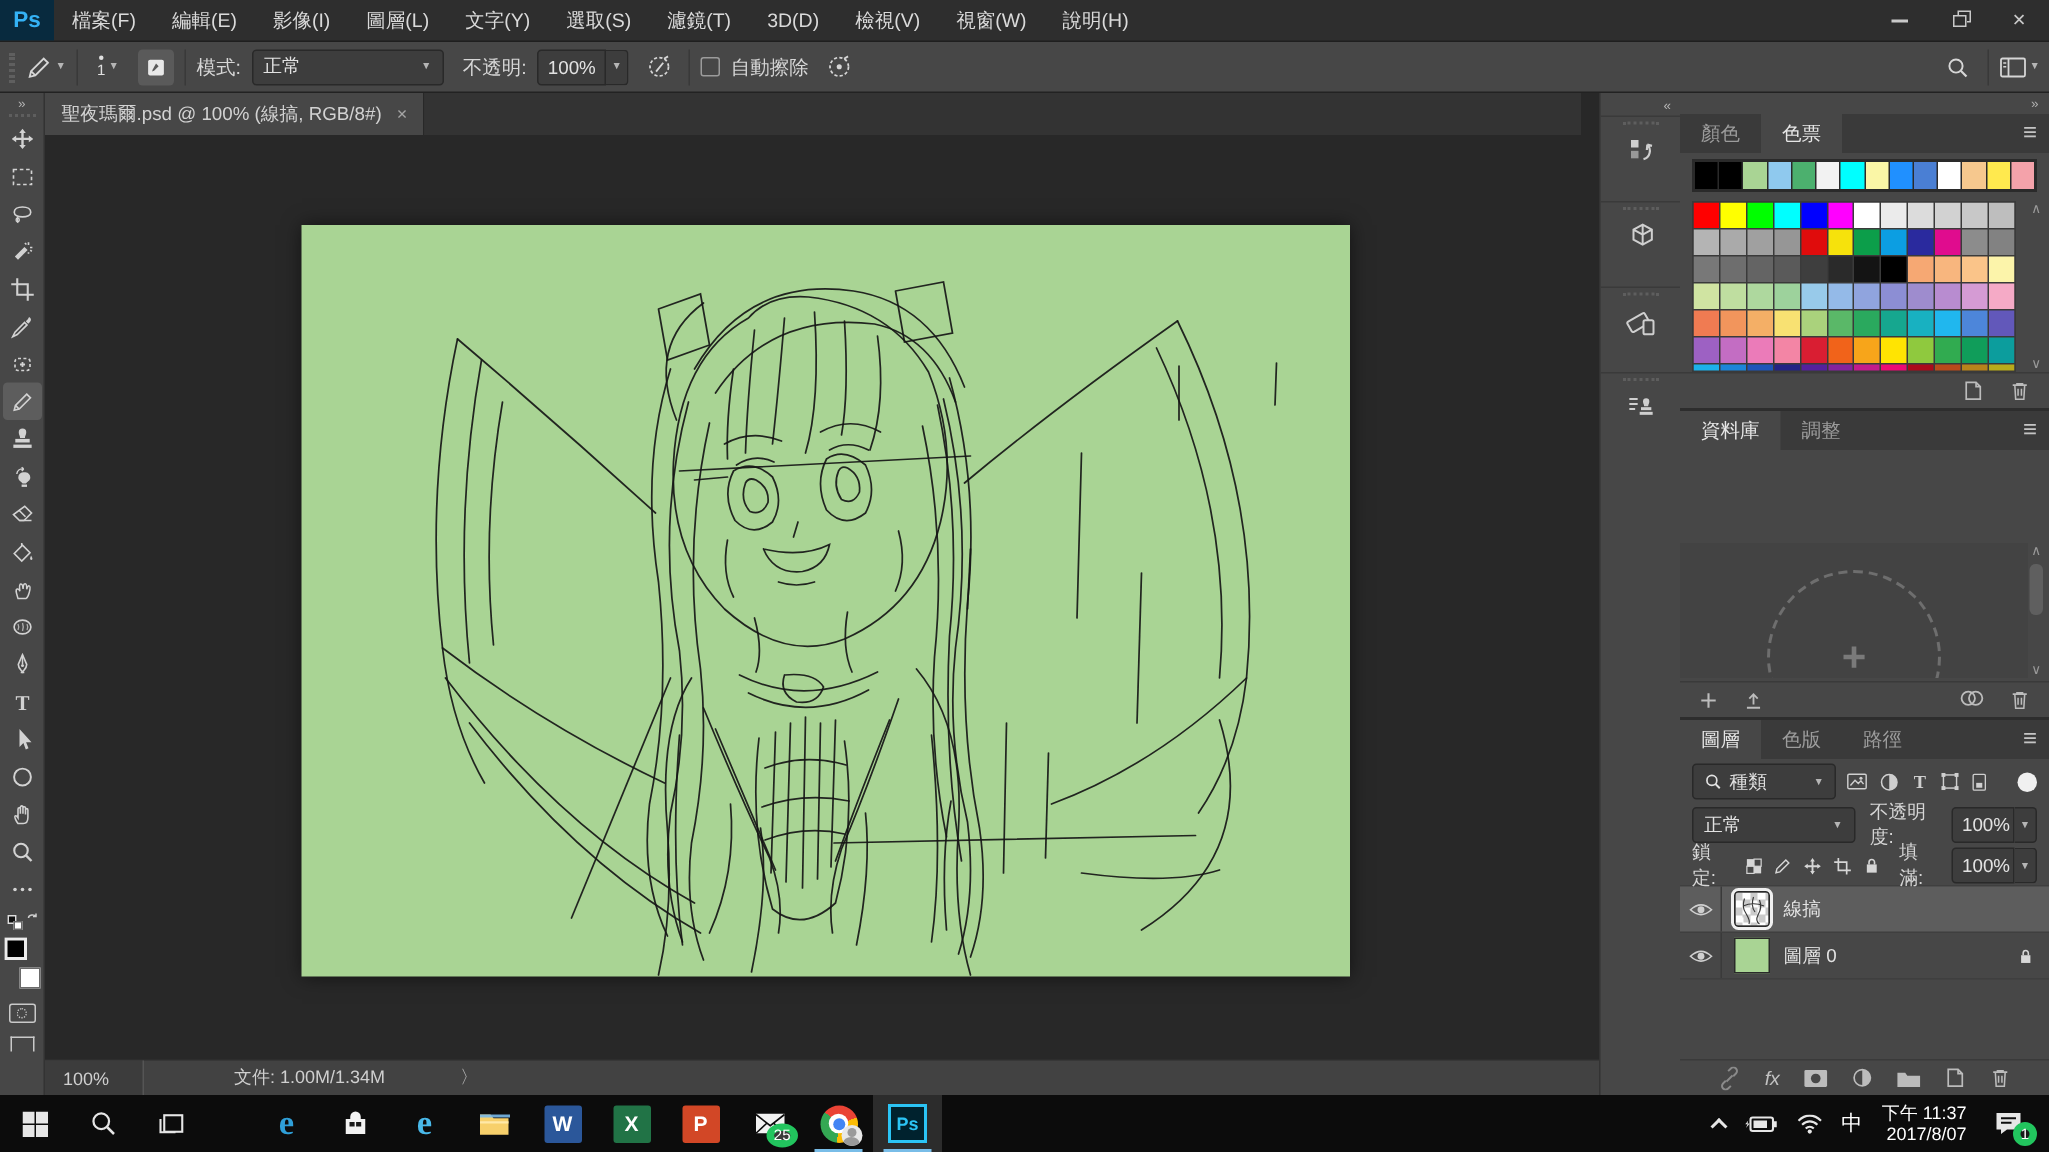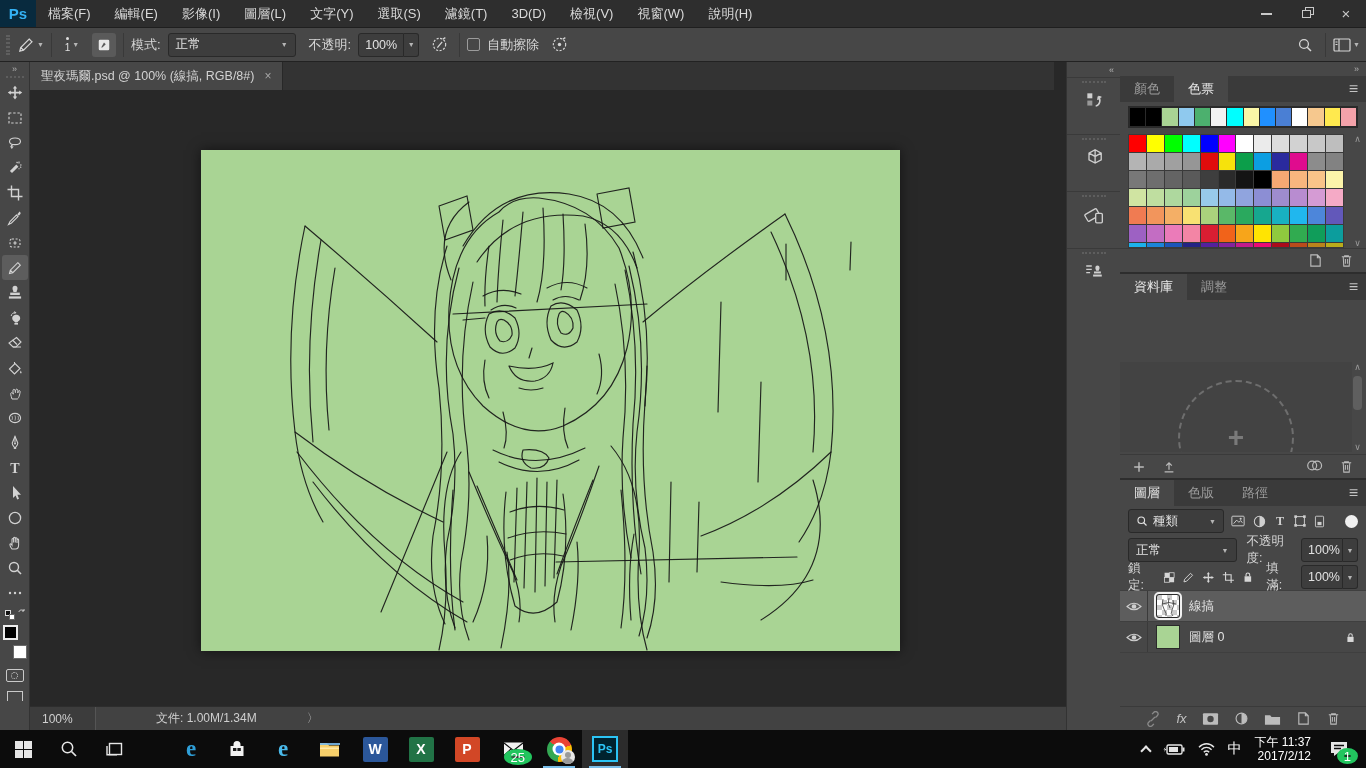--- a/index.html
+++ b/index.html
@@ -110,21 +110,21 @@
 .lname{font-size:12.5px;color:#e2e2e2}
 .lock-right{margin-left:auto;margin-right:10px;color:#d8d8d8}
 .lbot{gap:15px;justify-content:center;padding-right:0}
 .fx{font-style:italic;font-size:13px;color:#c2c2c2}
 
 
 .taskbar{position:absolute;left:0;bottom:0;width:100%;height:38px;background:#0c0c0c;display:flex;align-items:stretch}
 .tbtn{width:46px;display:flex;align-items:center;justify-content:center;position:relative;flex:0 0 auto}
 .tbtn.active{background:#2c2c2c}
 .underline{position:absolute;bottom:0;left:7px;right:7px;height:2px;background:#79bde8}
-.badge{position:absolute;right:4px;bottom:3px;min-width:16px;height:16px;border-radius:50%;background:#3a3a3a;border:7px solid #22c55e;color:#fff;font-size:13px;display:flex;align-items:center;justify-content:center}
+.badge{position:absolute;right:4px;bottom:3px;min-width:16px;height:16px;border-radius:50%;background:#3a3a3a;border:5px solid #22c55e;color:#fff;font-size:10px;display:flex;align-items:center;justify-content:center}
 .letter-tile{width:25px;height:25px;border-radius:2px;color:#fff;font-weight:bold;font-size:14px;display:flex;align-items:center;justify-content:center}
 .ps-tile{width:26px;height:26px;border:2px solid #2bc4f5;background:#00222e;color:#2bc4f5;display:flex;align-items:center;justify-content:center;font-weight:bold;font-size:12px}
 .chrome-ball{width:25px;height:25px;border-radius:50%;background:conic-gradient(from -50deg,#ea4335 0 33%,#fbbc05 0 66%,#34a853 0 100%);position:relative}
 .chrome-ball .hub{position:absolute;left:50%;top:50%;transform:translate(-50%,-50%);width:13px;height:13px;border-radius:50%;background:#fff;display:flex;align-items:center;justify-content:center}
 .chrome-ball .hub i{display:block;width:8px;height:8px;border-radius:50%;background:#4285f4}
 .avatar{position:absolute;right:-3px;bottom:-2px;width:14px;height:14px;border-radius:50%;background:#e8e8e8;overflow:hidden}
 .avatar i{position:absolute;left:4px;top:2px;width:6px;height:6px;border-radius:50%;background:#9a9a9a}
 .avatar b{position:absolute;left:1.5px;top:8px;width:11px;height:8px;border-radius:50%;background:#9a9a9a}
 .efont{font-weight:bold;font-size:23px;font-family:"Liberation Serif","DejaVu Serif",serif}
 .tray{margin-left:auto;display:flex;align-items:center;gap:13px;padding-right:12px;color:#fff}
@@ -938,21 +938,21 @@
         <rect x="6" y="4" width="9" height="5" fill="#e6e6e6"></rect>
         <path d="M2.5 4 L0.5 6.5 H2 L1 9 L3.5 6 H2 Z" fill="#e6e6e6"></path>
       </svg>
     <svg width="17" height="13" viewBox="0 0 17 13">
         <path d="M1 4.2 C5.5 -0.4 11.5 -0.4 16 4.2 M3.4 6.8 C6.5 3.8 10.5 3.8 13.6 6.8 M5.8 9.3 C7.4 7.8 9.6 7.8 11.2 9.3" fill="none" stroke="#e6e6e6" stroke-width="1.4"></path>
         <circle cx="8.5" cy="11.4" r="1.4" fill="#e6e6e6"></circle>
       </svg>
     <span class="ime">中</span>
     <span class="clock">
       <span>下午 11:37</span><br>
-      <span>2017/2/12</span>
+      <span>2017/8/07</span>
     </span>
     <span class="notif">
       <svg width="20" height="18" viewBox="0 0 20 18">
           <path d="M2 2 H18 V13 H9 L5 16 V13 H2 Z" fill="#e6e6e6"></path>
           <path d="M5 5.5 h10 M5 8.5 h7" stroke="#0c0c0c" stroke-width="1.4"></path>
         </svg>
       <span class="badge">1</span>
     </span>
   </div>
 </div>

